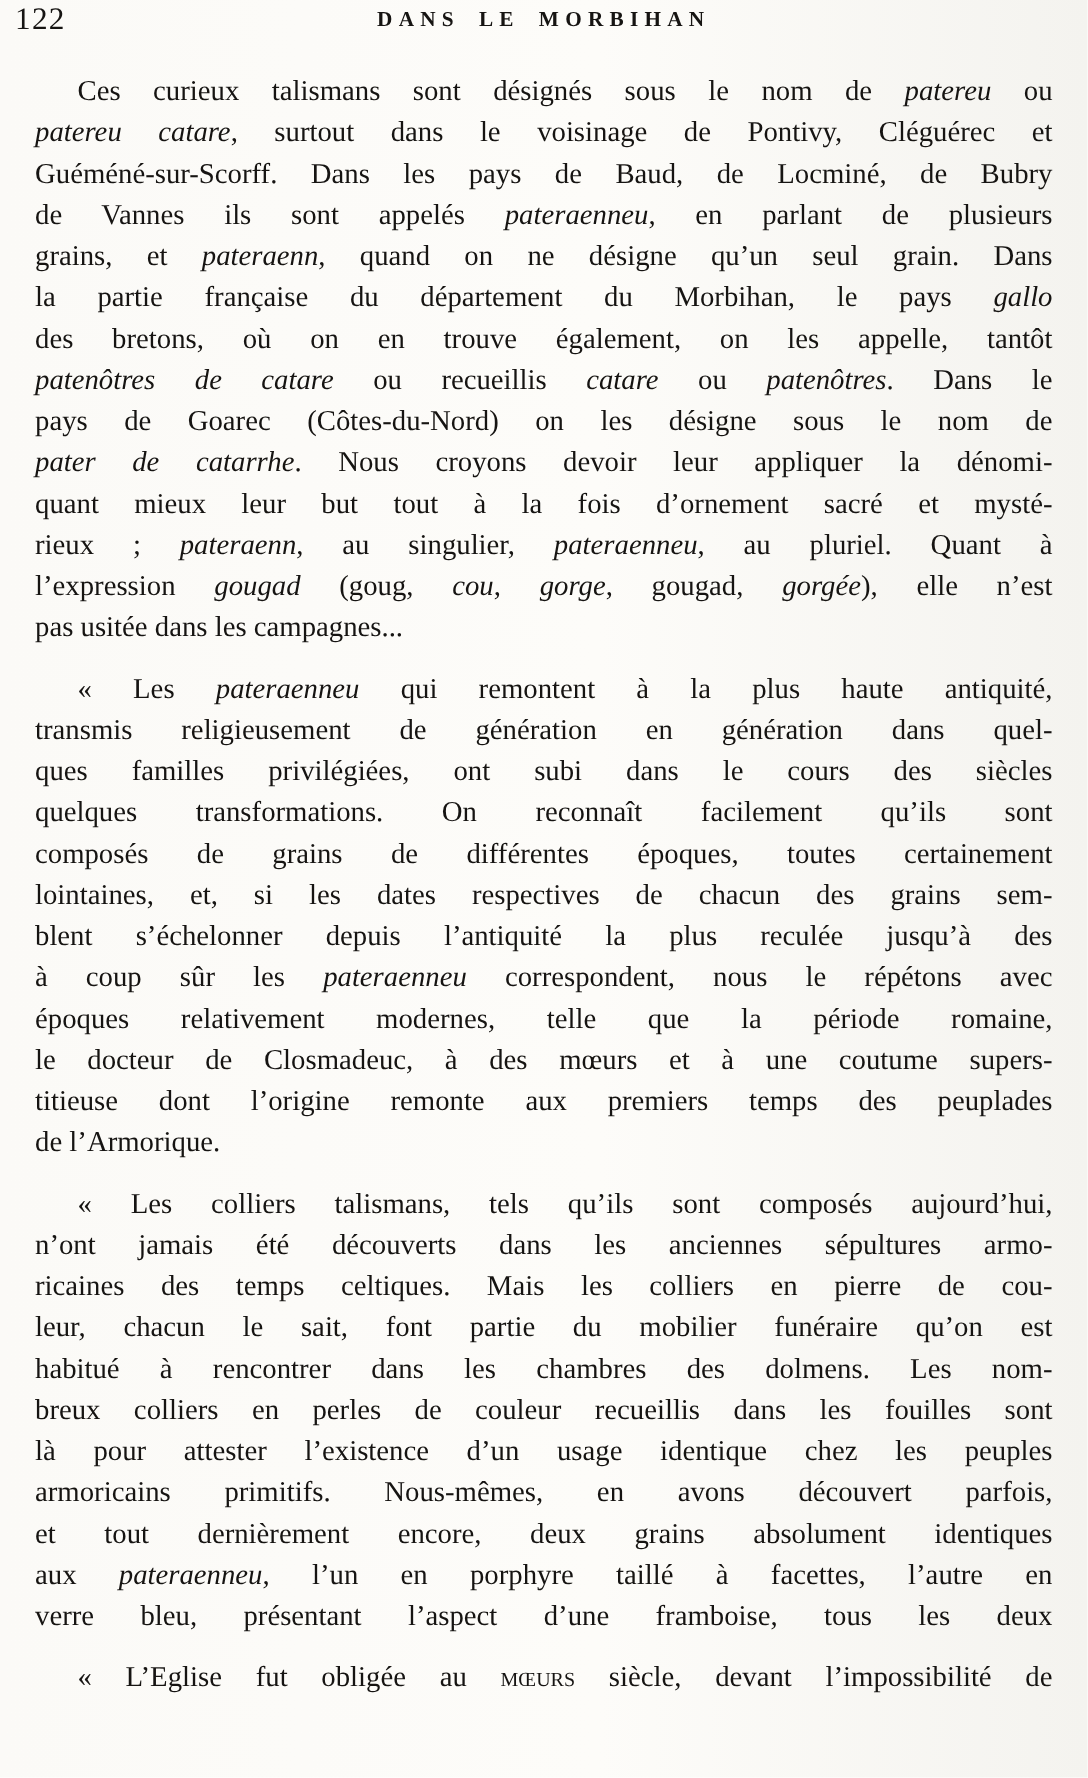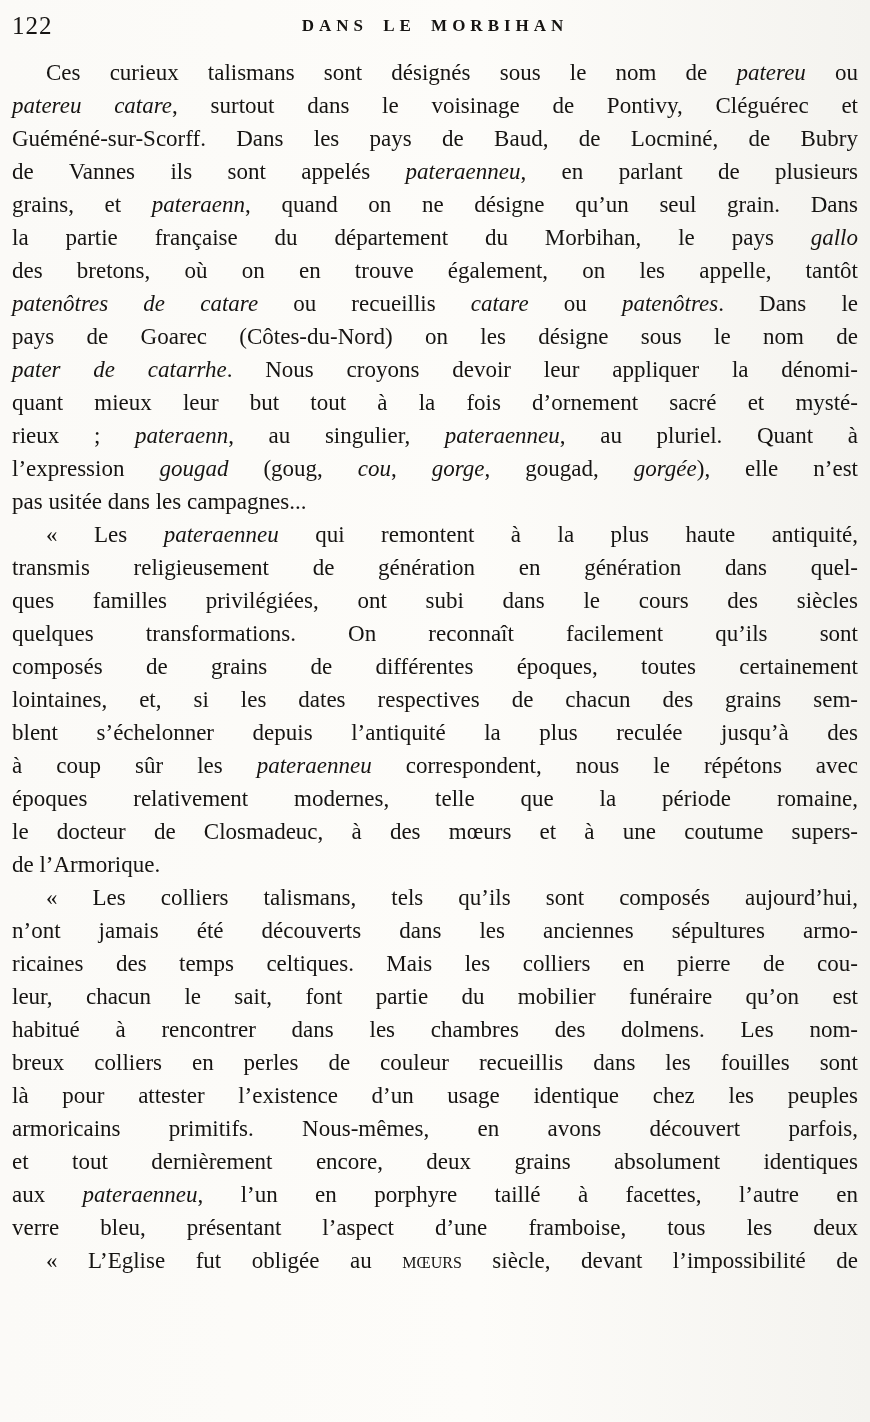--- a/index.html
+++ b/index.html
@@ -4,21 +4,21 @@
 <style>
   html, body { margin: 0; padding: 0; }
   body {
     width: 870px;
     height: 1422px;
     background: linear-gradient(90deg, #fbfaf7 0%, #fdfcf9 55%, #f4f3ef 100%);
     font-family: "Liberation Serif", "DejaVu Serif", serif;
     color: #161412;
     overflow: hidden;
   }
-  .page { padding: 12px 12px 0 12px; }
+  .page { padding: 2px 12px 0 12px; }
 
   .page-header {
     position: relative;
     height: 38px;
     margin-bottom: 6px;
   }
   .page-number {
     position: absolute;
     left: 0;
     top: 0;
@@ -28,21 +28,21 @@
   .running-title {
     display: block;
     text-align: center;
     font-size: 17px;
     letter-spacing: 5px;
     padding-top: 4px;
     word-spacing: 6px;
     font-weight: bold;
   }
 
-  .para { margin: 0; }
+  .para { margin: 16px; }
   .line {
     display: block;
     font-size: 23px;
     line-height: 33px;
     text-align: justify;
     text-align-last: justify;
     white-space: normal;
   }
   .line.short { text-align-last: left; }
   .line.indent { text-indent: 34px; }
@@ -78,20 +78,21 @@
         <span class="line indent"><span>« Les </span><span class="it">pateraenneu</span><span> qui remontent à la plus haute antiquité,</span></span>
         <span class="line"><span>transmis religieusement de génération en génération dans quel-</span></span>
         <span class="line"><span>ques familles privilégiées, ont subi dans le cours des siècles</span></span>
         <span class="line"><span>quelques transformations. On reconnaît facilement qu’ils sont</span></span>
         <span class="line"><span>composés de grains de différentes époques, toutes certainement</span></span>
         <span class="line"><span>lointaines, et, si les dates respectives de chacun des grains sem-</span></span>
         <span class="line"><span>blent s’échelonner depuis l’antiquité la plus reculée jusqu’à des</span></span>
         <span class="line"><span>à coup sûr les </span><span class="it">pateraenneu</span><span> correspondent, nous le répétons avec</span></span>
         <span class="line"><span>époques relativement modernes, telle que la période romaine,</span></span>
         <span class="line"><span>le docteur de Closmadeuc, à des mœurs et à une coutume supers-</span></span>
+        <span class="line"><span>titieuse dont l’origine remonte aux premiers temps des peuplades</span></span>
         <span class="line short"><span>de l’Armorique.</span></span>
       </p>
       <p class="para">
         <span class="line indent"><span>« Les colliers talismans, tels qu’ils sont composés aujourd’hui,</span></span>
         <span class="line"><span>n’ont jamais été découverts dans les anciennes sépultures armo-</span></span>
         <span class="line"><span>ricaines des temps celtiques. Mais les colliers en pierre de cou-</span></span>
         <span class="line"><span>leur, chacun le sait, font partie du mobilier funéraire qu’on est</span></span>
         <span class="line"><span>habitué à rencontrer dans les chambres des dolmens. Les nom-</span></span>
         <span class="line"><span>breux colliers en perles de couleur recueillis dans les fouilles sont</span></span>
         <span class="line"><span>là pour attester l’existence d’un usage identique chez les peuples</span></span>

